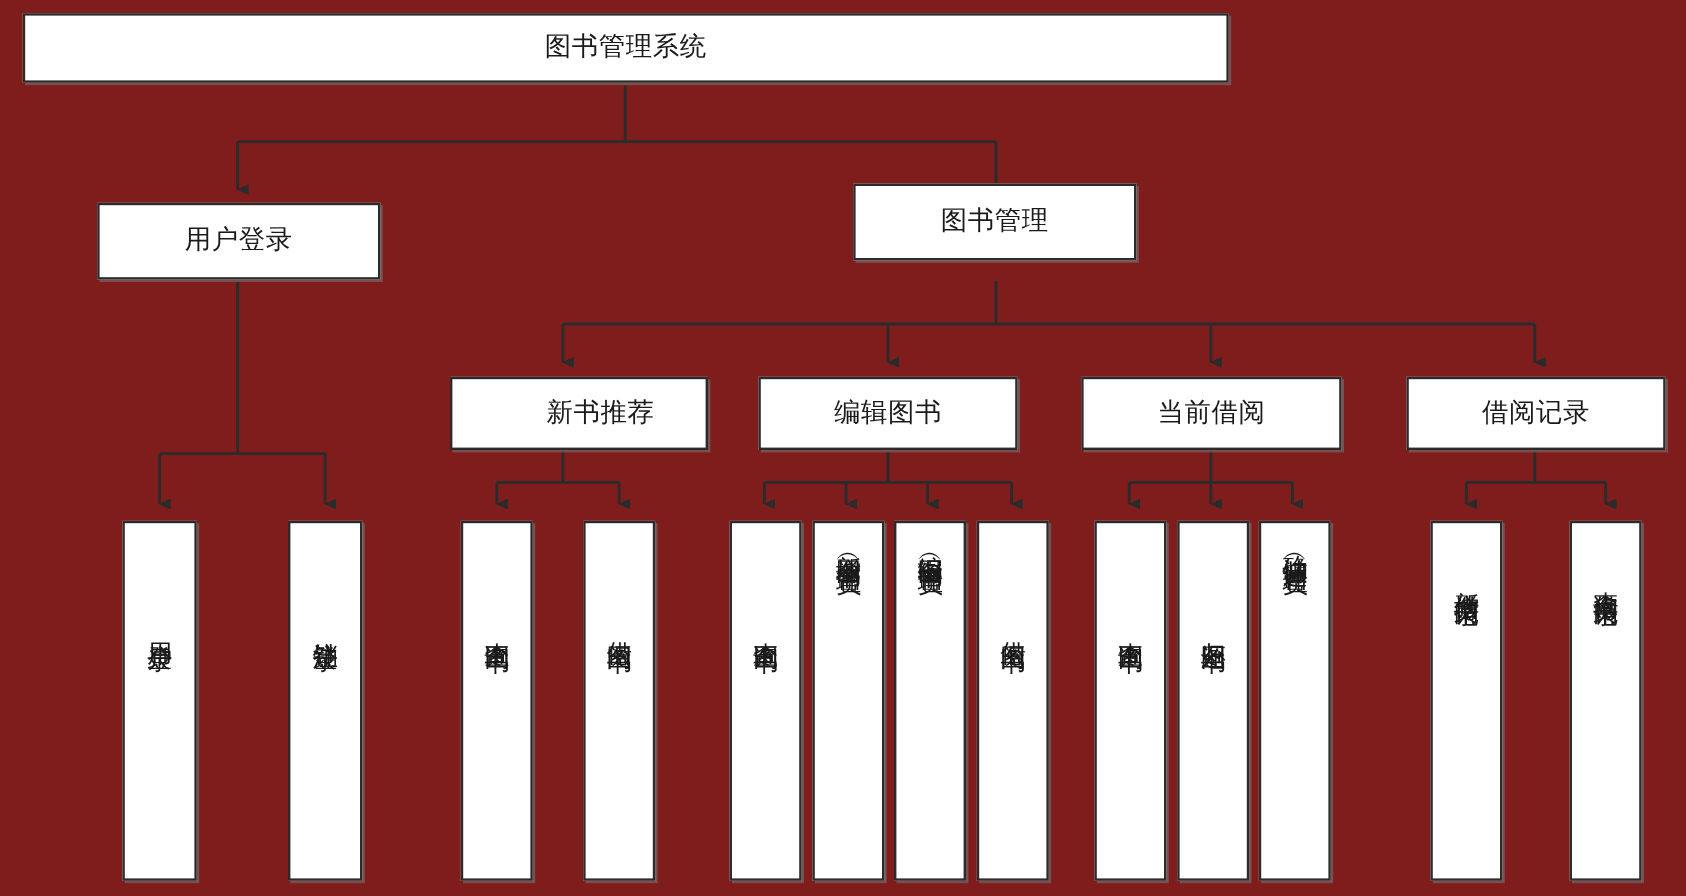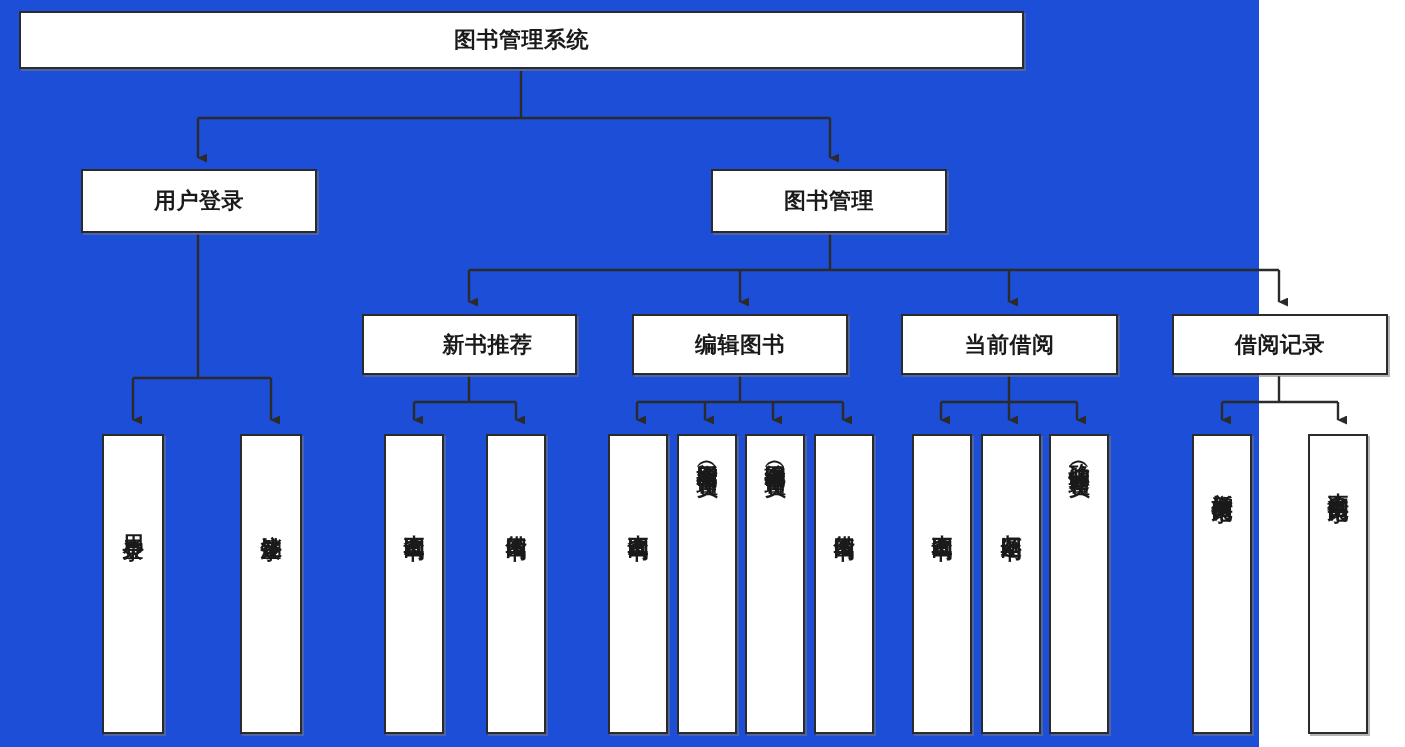--- a/index.html
+++ b/index.html
@@ -9,24 +9,23 @@
   }
   body {
     width: 1405px;
     height: 747px;
     font-family: "DejaVu Sans", "Liberation Sans", sans-serif;
     overflow: hidden;
     position: relative;
   }
   #diagram-root {
     position: relative;
-    width: 1259px;
+    width: 1405px;
     height: 747px;
-    background: #1d4ed8;
-    font-weight: bold;
+    background: #7f1d1d;
   }
   svg.connectors {
     position: absolute;
     left: 0;
     top: 0;
     width: 1405px;
     height: 747px;
     pointer-events: none;
   }
   .node {
@@ -127,25 +126,25 @@
     </g>
   </svg>
 
   <div class="node" style="left:19px; top:11px; width:1005px; height:58px;">
     <span class="label">图书管理系统</span>
   </div>
 
   <div class="node" style="left:81px; top:169px; width:236px; height:64px;">
     <span class="label">用户登录</span>
   </div>
-  <div class="node" style="left:711px; top:169px; width:236px; height:64px;">
+  <div class="node" style="left:711px; top:153px; width:236px; height:64px;">
     <span class="label">图书管理</span>
   </div>
 
-  <div class="node" style="left:362px; top:314px; width:215px; height:61px;padding-left:36px;">
+  <div class="node" style="left:375px; top:314px; width:215px; height:61px;padding-left:36px;">
     <span class="label">新书推荐</span>
   </div>
   <div class="node" style="left:632px; top:314px; width:216px; height:61px;">
     <span class="label">编辑图书</span>
   </div>
   <div class="node" style="left:1172px; top:314px; width:216px; height:61px;">
     <span class="label">借阅记录</span>
   </div>
   <div class="node" style="left:901px; top:314px; width:217px; height:61px;">
     <span class="label">当前借阅</span>

